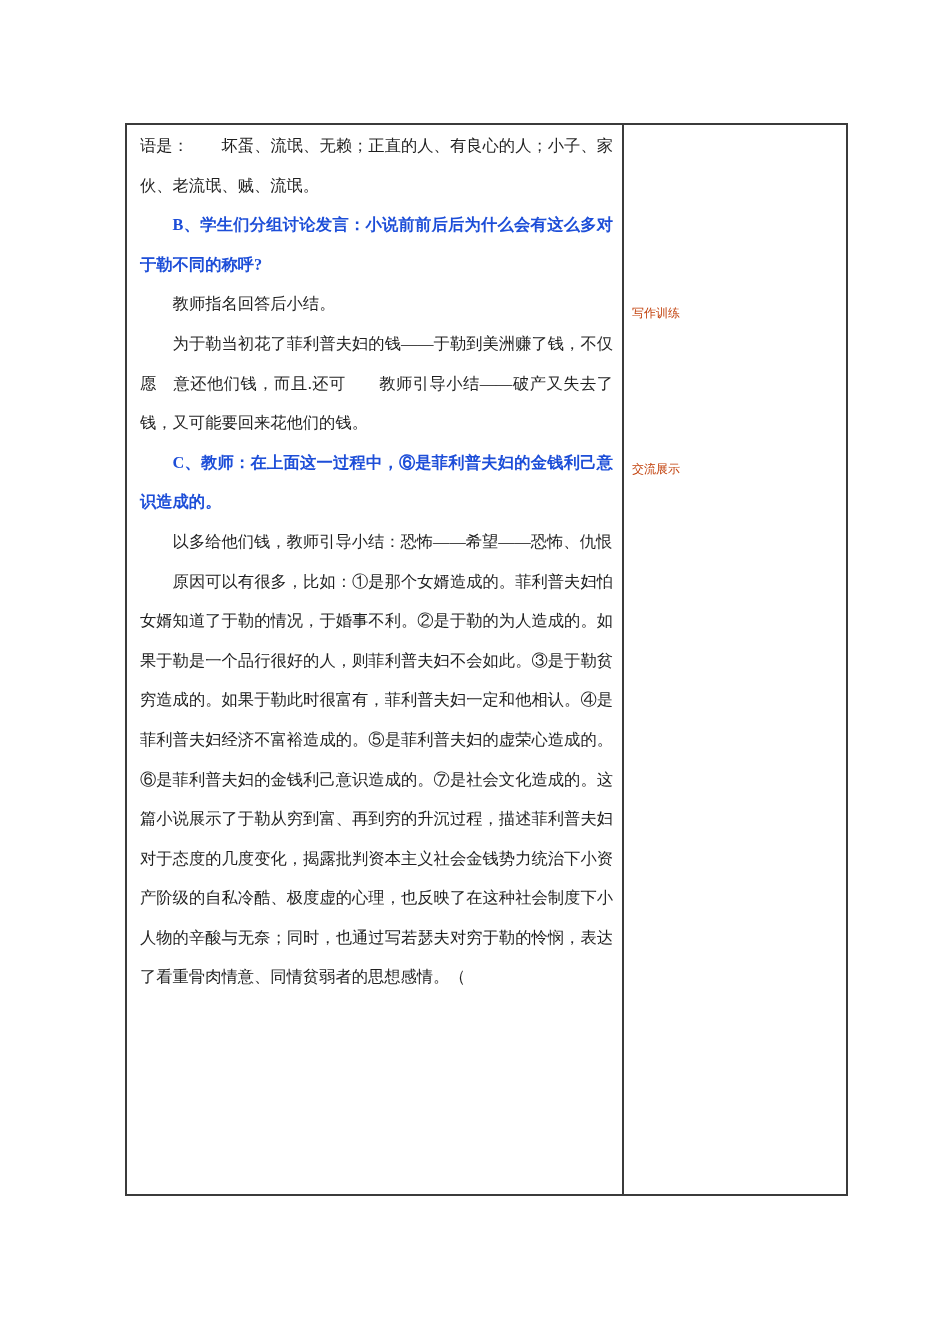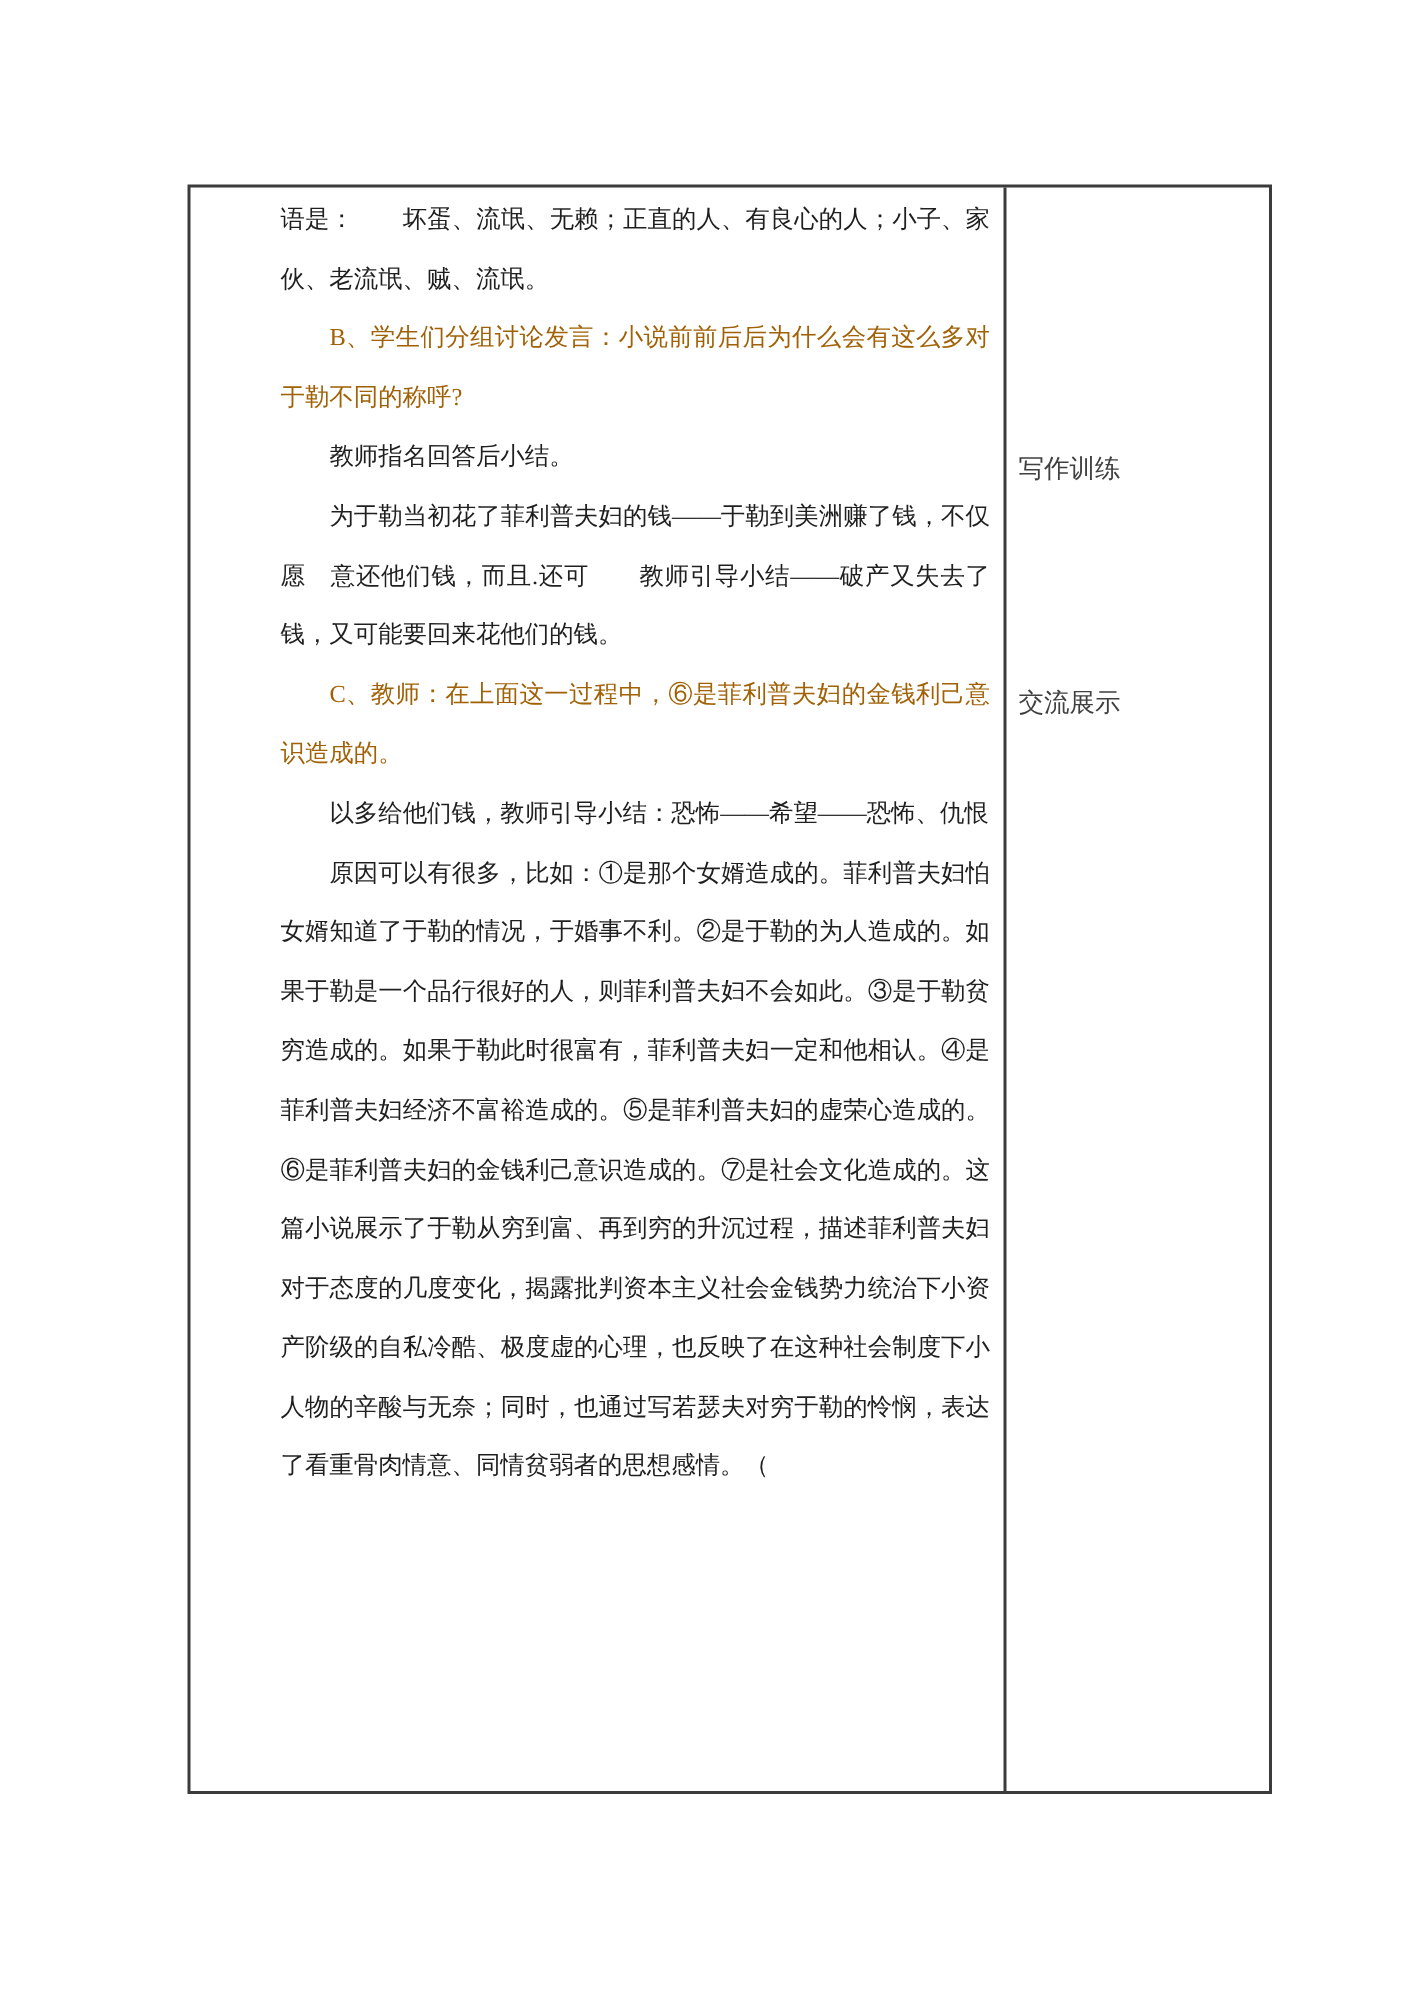--- a/index.html
+++ b/index.html
@@ -25,46 +25,46 @@
     border: 2px solid #3b3b3b;
     display: flex;
     background: #ffffff;
   }
   .cell-left {
     width: 497px;
     box-sizing: border-box;
     border-right: 2px solid #3b3b3b;
     padding: 1px 9px 0 13px;
     overflow: hidden;
-    margin-left: 47px;
   }
   .cell-right {
     position: relative;
     flex: 1;
   }
   .para {
     margin: 0;
     font-size: 16.3px;
     line-height: 39.6px;
     color: #1f1f1f;
     text-align: justify;
     text-justify: inter-ideograph;
   }
   .para.indent {
     text-indent: 2em;
   }
   .para.blue {
-    color: #a16207;
+    color: #1d4ed8;
+    font-weight: bold;
   }
   .annotation {
     position: absolute;
     left: 8px;
-    font-size: 17px;
+    font-size: 12px;
     line-height: 20px;
-    color: #404040;
+    color: #c2410c;
     white-space: nowrap;
   }
   .anno-1 { top: 178px; }
   .anno-2 { top: 334px; }
 </style>
 </head>
 <body>
 
 <div class="page">
   <div class="doc-table">

